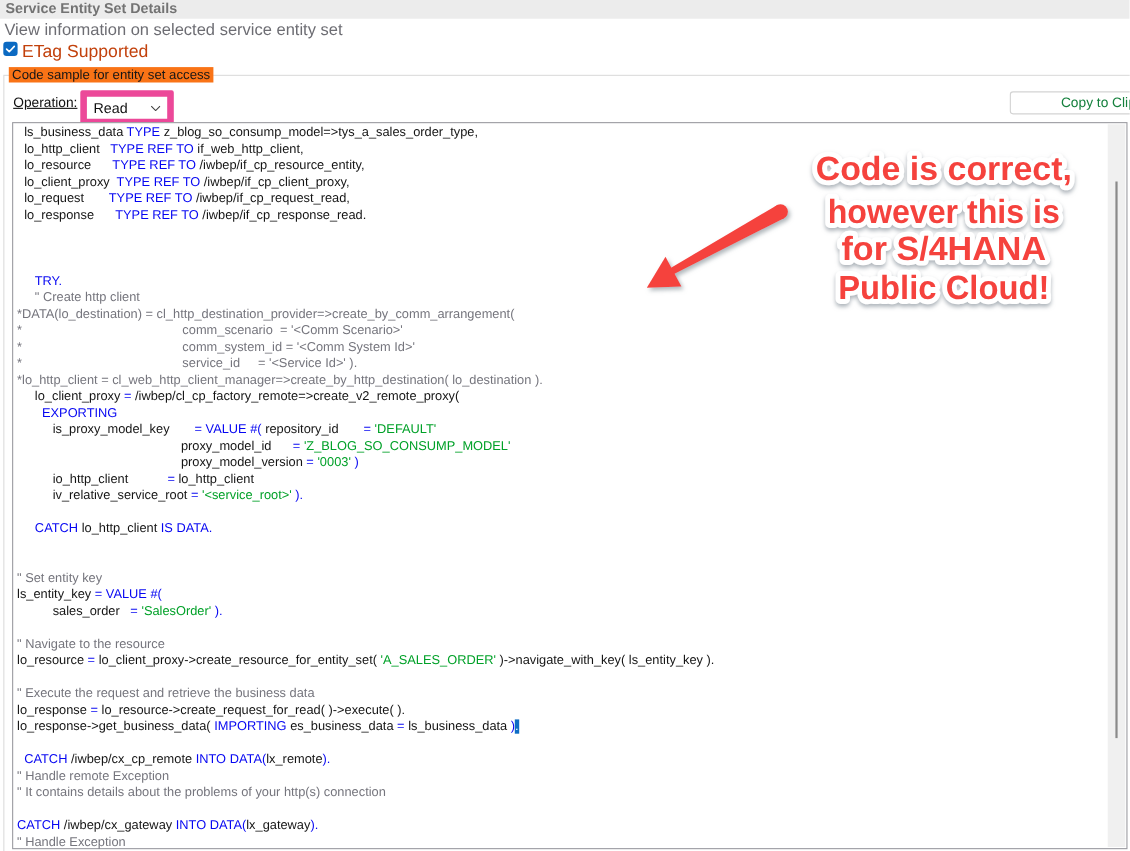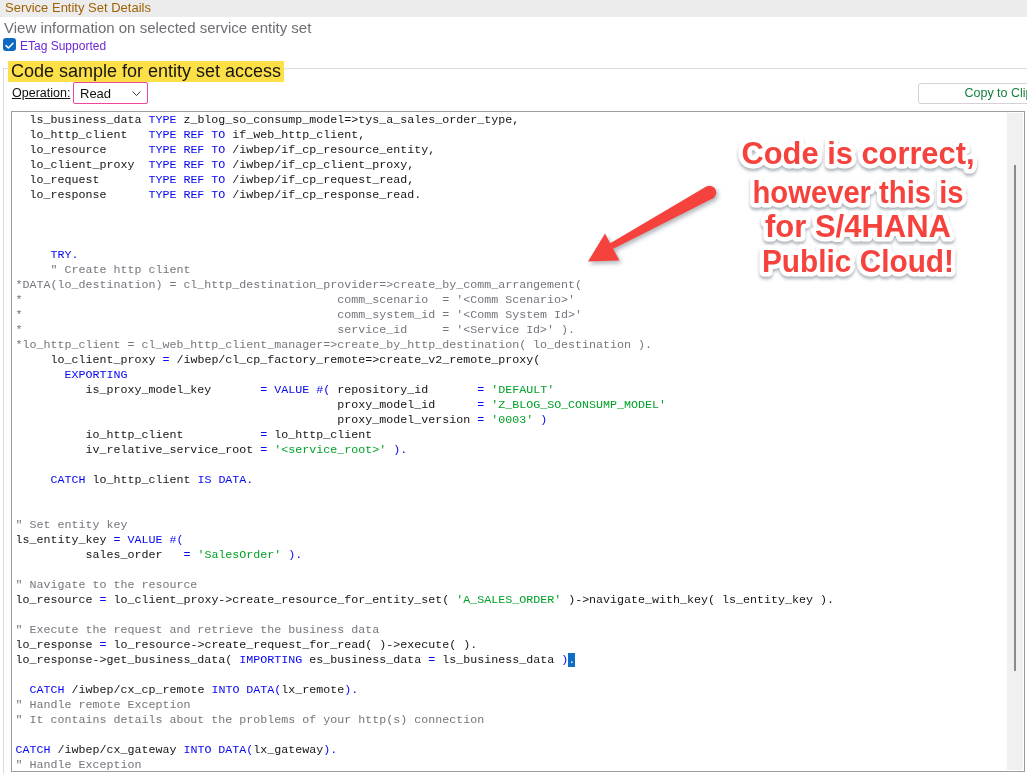--- a/index.html
+++ b/index.html
@@ -1,33 +1,33 @@
 <!DOCTYPE html>
 <html><head>
 <meta charset="utf-8">
 <style>
   html,body{margin:0;padding:0;}
   body{width:1027px;height:774px;background:#fff;position:relative;overflow:hidden;
        font-family:"Liberation Sans",sans-serif;}
   .titlebar{position:absolute;left:0;top:0;width:1027px;height:17px;background:#ececec;}
-  .titlebar span{position:absolute;left:5px;top:0px;font-size:13px;font-weight:normal;color:#a16207;}
+  .titlebar span{position:absolute;left:5px;top:0px;font-size:13px;font-weight:bold;color:#737373;}
   .subtitle{position:absolute;left:4px;top:19px;font-size:15px;color:#6d6d73;}
   .cb{position:absolute;left:3px;top:38px;width:13px;height:13px;background:#0b6ac2;border-radius:3px;}
-  .cblabel{position:absolute;left:20px;top:38.5px;font-size:12px;color:#6d28d9;}
+  .cblabel{position:absolute;left:20px;top:38.5px;font-size:16px;color:#c2410c;}
   .groupbox{position:absolute;left:3px;top:68px;width:1030px;height:760px;border:1px solid #dcdcdc;}
-  .legend{position:absolute;left:8px;top:61px;background:#fde047;padding:0 3px;font-size:18px;color:#161616;}
+  .legend{position:absolute;left:8px;top:61px;background:#f97316;padding:0 3px;font-size:12px;color:#161616;}
   .oplabel{position:absolute;left:12px;top:86px;font-size:12.5px;color:#101010;text-decoration:underline;}
-  .combo{position:absolute;left:73px;top:82px;width:73px;height:20px;border:1px solid #ec4899;border-radius:2px;background:#fff;}
+  .combo{position:absolute;left:73px;top:82px;width:73px;height:20px;border:6px solid #ec4899;border-radius:2px;background:#fff;}
   .combo .val{position:absolute;left:6px;top:3px;font-size:13px;color:#101010;}
   .btn{position:absolute;left:918px;top:83px;width:103px;height:19px;border:1px solid #d3d3d3;border-radius:3px;background:#fff;
        font-size:12.5px;color:#15803d;text-align:center;line-height:19px;white-space:nowrap;padding-left:44px;}
   .codebox{position:absolute;left:11px;top:111px;width:1012px;height:659px;border:1px solid #9b9ba1;background:#fff;}
   .sbtrack{position:absolute;right:1px;top:1px;width:16px;height:657px;background:#f0f0f0;}
   .sbthumb{position:absolute;left:1014px;top:165px;width:2px;height:506px;background:#8a8a8a;}
-  pre.code{position:absolute;left:15.5px;top:113px;margin:0;font-family:Liberation Mono, monospace;
+  pre.code{position:absolute;left:15.5px;top:113px;margin:0;font-family:Liberation Sans, sans-serif;
        font-size:11.667px;line-height:15px;color:#141414;letter-spacing:0;}
   .k{color:#0606f2;}
   .s{color:#00a128;}
   .c{color:#75757d;}
   .sel{background:#0e6dc4;color:#fff;}
 </style>
 </head>
 <body>
 <div class="titlebar">
     <span>Service Entity Set Details</span>

